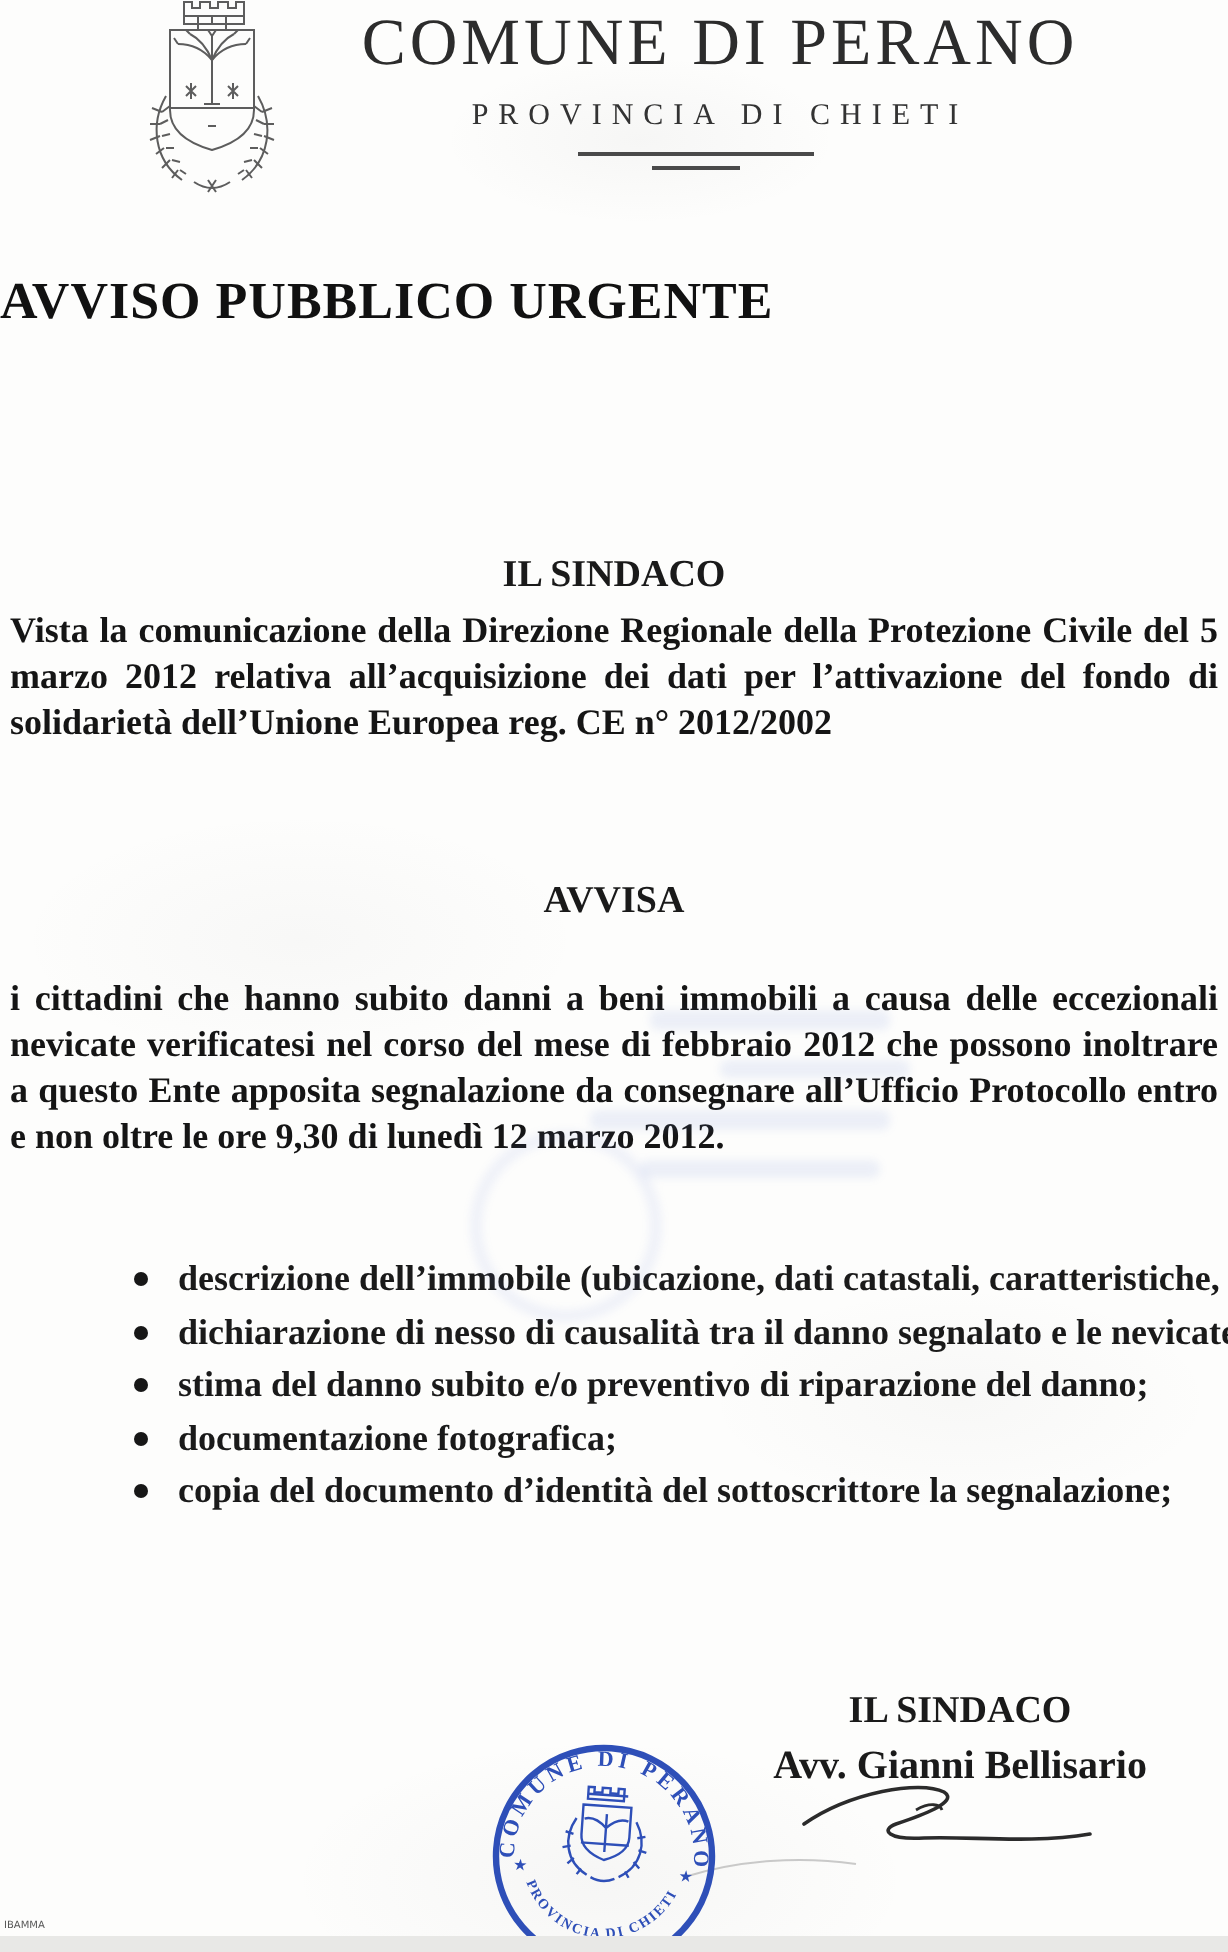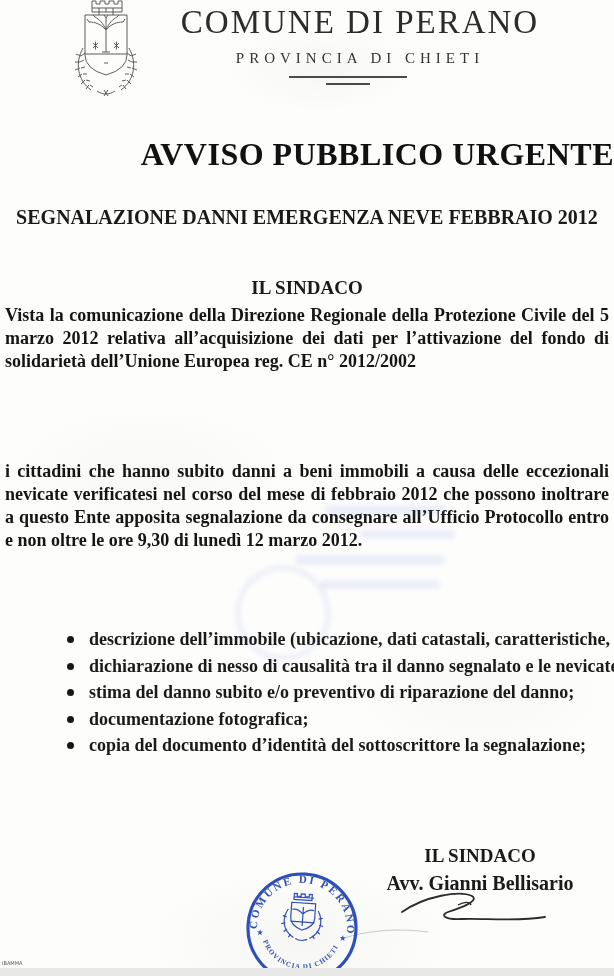--- a/index.html
+++ b/index.html
@@ -15,28 +15,28 @@
     color:#1a1a1a;
   }
   .abs{position:absolute;}
   
   .masthead-text{left:145px;top:4px;width:430px;text-align:center;}
   .org-name{font-size:33px;letter-spacing:2px;color:#2c2c2c;font-weight:normal;}
   .prov-name{font-size:15px;letter-spacing:5px;color:#333;margin-top:9px;}
   .rule1{width:118px;height:2px;background:#4a4a4a;margin:9px auto 0;transform:translateX(-12px);}
   .rule2{width:44px;height:1.5px;background:#4a4a4a;margin:5px auto 0;transform:translateX(-12px);}
   
-  .title{left:0;top:136px;width:100%;text-align:right;font-size:32px;font-weight:bold;letter-spacing:.5px;color:#111;}
+  .title{left:0;top:136px;width:100%;text-align:left;font-size:26px;font-weight:bold;letter-spacing:.5px;color:#111;}
   .subtitle{left:0;top:206px;width:100%;text-align:center;font-size:20px;font-weight:bold;}
   .h-center{left:0;width:100%;text-align:center;font-size:19px;font-weight:bold;}
   .h-sindaco{top:277px;}
   .h-avvisa{top:440px;}
   .bodytext{font-size:18px;font-weight:bold;line-height:23px;text-align:justify;color:#151515;}
   .para1{left:5px;top:304px;width:604px;}
-  .para2{left:5px;top:460px;width:604px;}
+  .para2{left:5px;top:488px;width:604px;}
   .list-intro{left:5px;top:602px;width:604px;text-align:left;}
   .bullets{left:5px;top:628px;width:604px;margin:0;padding:0 0 0 84px;list-style:none;}
   .bullets li{position:relative;font-size:18px;font-weight:bold;line-height:22.5px;text-align:justify;margin:0 0 4px 0;}
   .bullets li::before{content:"";position:absolute;left:-22px;top:8px;width:7px;height:7px;border-radius:50%;background:#171717;}
   .dateline{left:10px;top:820px;font-size:19px;font-weight:bold;}
   .sig-block{left:350px;top:845px;width:260px;text-align:center;}
   .sig-role{font-size:19px;font-weight:bold;}
   .sig-name{font-size:20px;font-weight:bold;margin-top:5px;}
   
   .coa{left:73px;top:0;}
@@ -88,24 +88,24 @@
   </svg>
 
   <div class="abs masthead-text">
     <div class="org-name">COMUNE DI PERANO</div>
     <div class="prov-name">PROVINCIA DI CHIETI</div>
     <div class="rule1"></div>
     <div class="rule2"></div>
   </div>
 
   <div class="abs title">AVVISO PUBBLICO URGENTE</div>
-  <div class="abs subtitle">SEGNALAZIONE DANNI EMERGENZA NEVE FEBBRAIO 2012</div>
   <div class="abs h-center h-sindaco">IL SINDACO</div>
 
   <div class="abs bodytext para1">Vista la comunicazione della Direzione Regionale della Protezione Civile del 5 marzo 2012 relativa all’acquisizione dei dati per l’attivazione del fondo di solidarietà dell’Unione Europea reg. CE n° 2012/2002</div>
+  <div class="abs h-center h-avvisa">AVVISA</div>
   <div class="abs bodytext para2">i cittadini che hanno subito danni a beni immobili a causa delle eccezionali nevicate verificatesi nel corso del mese di febbraio 2012 che possono inoltrare a questo Ente apposita segnalazione da consegnare all’Ufficio Protocollo entro e non oltre le ore 9,30 di lunedì 12 marzo 2012.</div>
 
   <ul class="abs bullets">
     <li>descrizione dell’immobile (ubicazione, dati catastali, caratteristiche, ecc..);</li>
     <li>dichiarazione di nesso di causalità tra il danno segnalato e le nevicate;</li>
     <li>stima del danno subito e/o preventivo di riparazione del danno;</li>
     <li>documentazione fotografica;</li>
     <li>copia del documento d’identità del sottoscrittore la segnalazione;</li>
   </ul>
 

